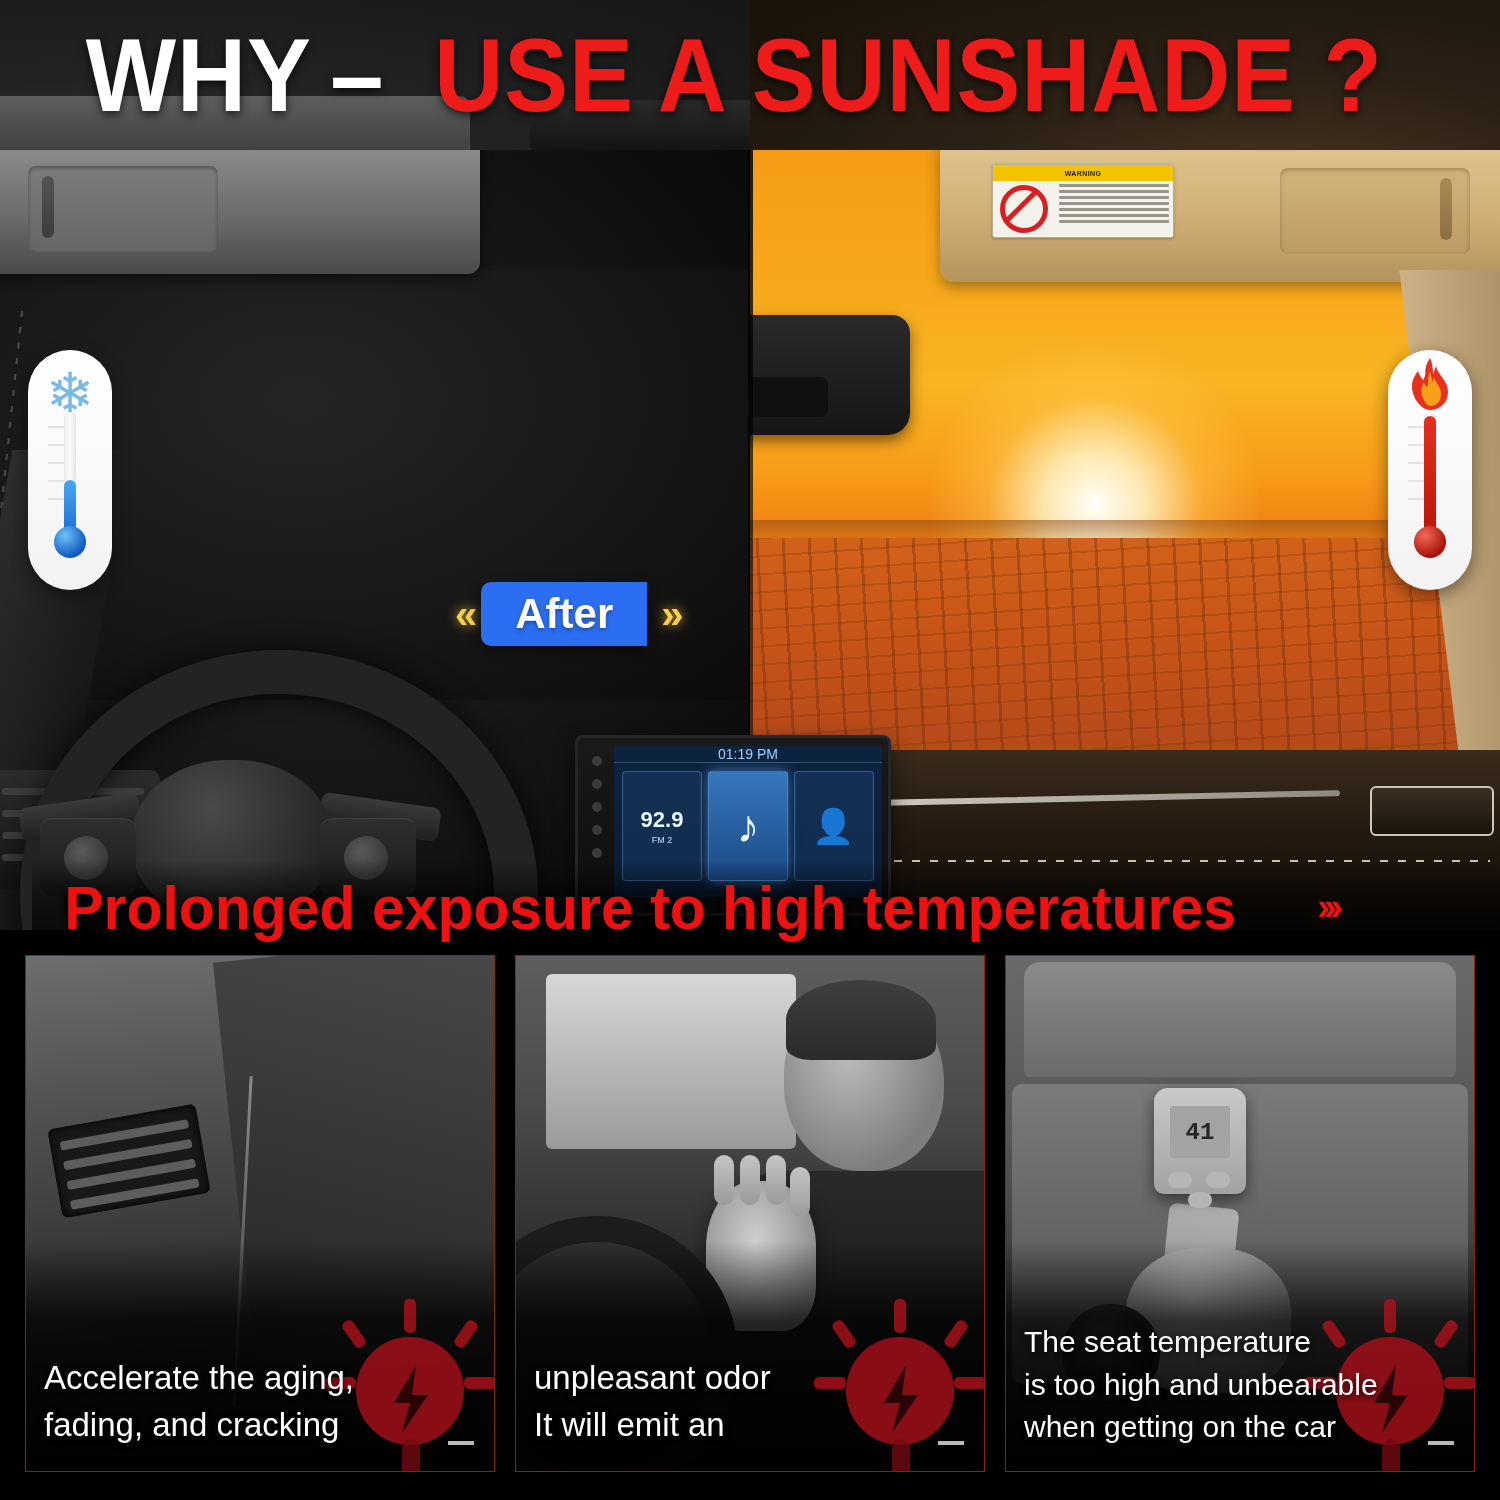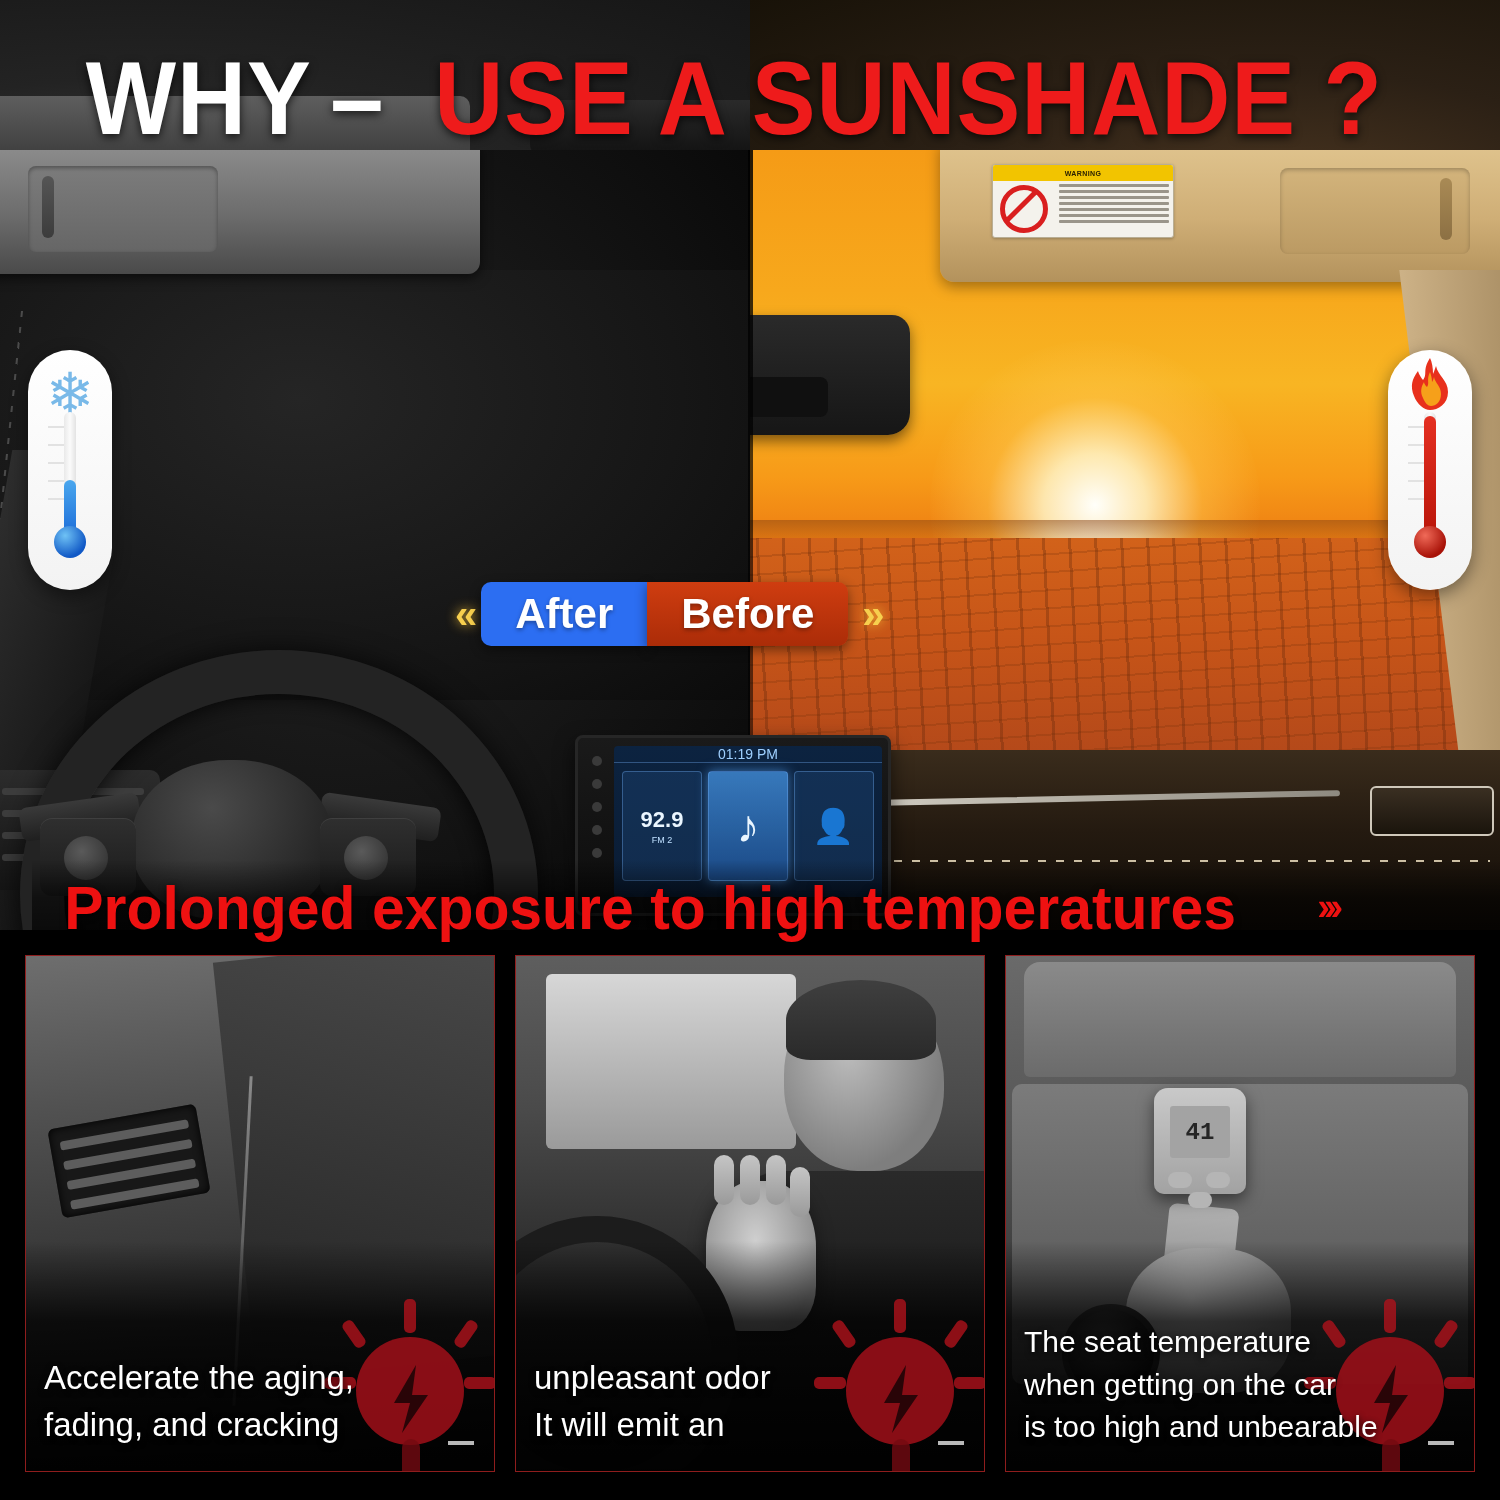--- a/index.html
+++ b/index.html
@@ -47,21 +47,21 @@
     position:absolute; left:530px; top:100px; width:300px; height:58px;
     background: linear-gradient(180deg,#2a2a2a,#111);
     border-radius: 14px;
   }
 
   .title {
     position: absolute;
     left: 0; top: 0;
     width: 1500px; height: 150px;
     display: flex;
-    align-items: flex-end;
+    align-items: center;
     justify-content: center;
     gap: 0px;
     white-space: nowrap;
     z-index: 5;
   }
   .title span {
     font-family: "Liberation Sans Narrow", "Liberation Sans", sans-serif;
     font-weight: 700;
     font-size: 104px;
     line-height: 1;
@@ -677,21 +677,20 @@
           <i></i>
           <i></i>
         </div>
       <div class="fill"></div>
       <div class="bulb"></div>
     </div>
 
     <div class="pills">
       <span class="chev">«</span>
       <div class="pill pill-after">After</div>
-      <div class="pill pill-before">Before</div>
       <span class="chev right">»</span>
     </div>
 
     <div class="headunit">
       <div class="sidebtns">
         <i></i>
           <i></i>
           <i></i>
           <i></i>
           <i></i>
@@ -808,19 +807,19 @@
           <rect x="140" y="20" width="12" height="30" rx="5" transform="rotate(35 146 35)"></rect>
           <rect x="4" y="78" width="32" height="12" rx="5"></rect>
           <rect x="144" y="78" width="32" height="12" rx="5"></rect>
         </g>
         <circle cx="90" cy="92" r="54" fill="#a4101a" opacity="0.9"></circle>
         <path d="M96 66 L74 104 L90 104 L82 134 L108 96 L92 96 Z" fill="#1b0406" opacity="0.85"></path>
         <rect x="82" y="140" width="18" height="52" rx="9" fill="#7e0b13" opacity="0.8"></rect>
       </svg>
       <div class="caption" style="font-size:30px">
         <span>The seat temperature</span>
+        <span>is too high and unbearable</span>
         <span>when getting on the car</span>
-        <span>is too high and unbearable</span>
       </div>
       <div class="dash-mark"></div>
     </div>
   </div>
 </div>
 
 </body></html>

